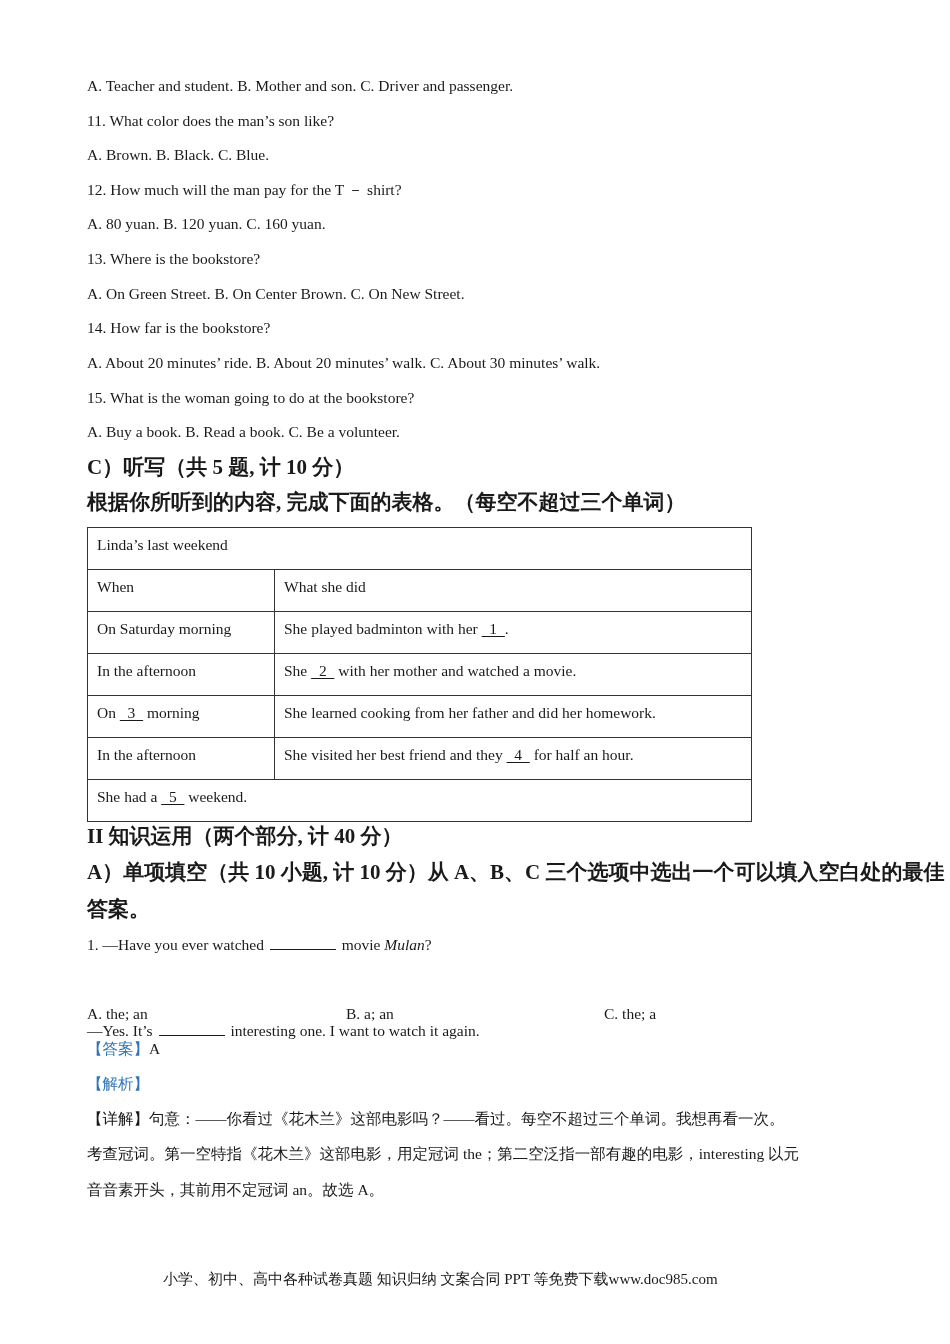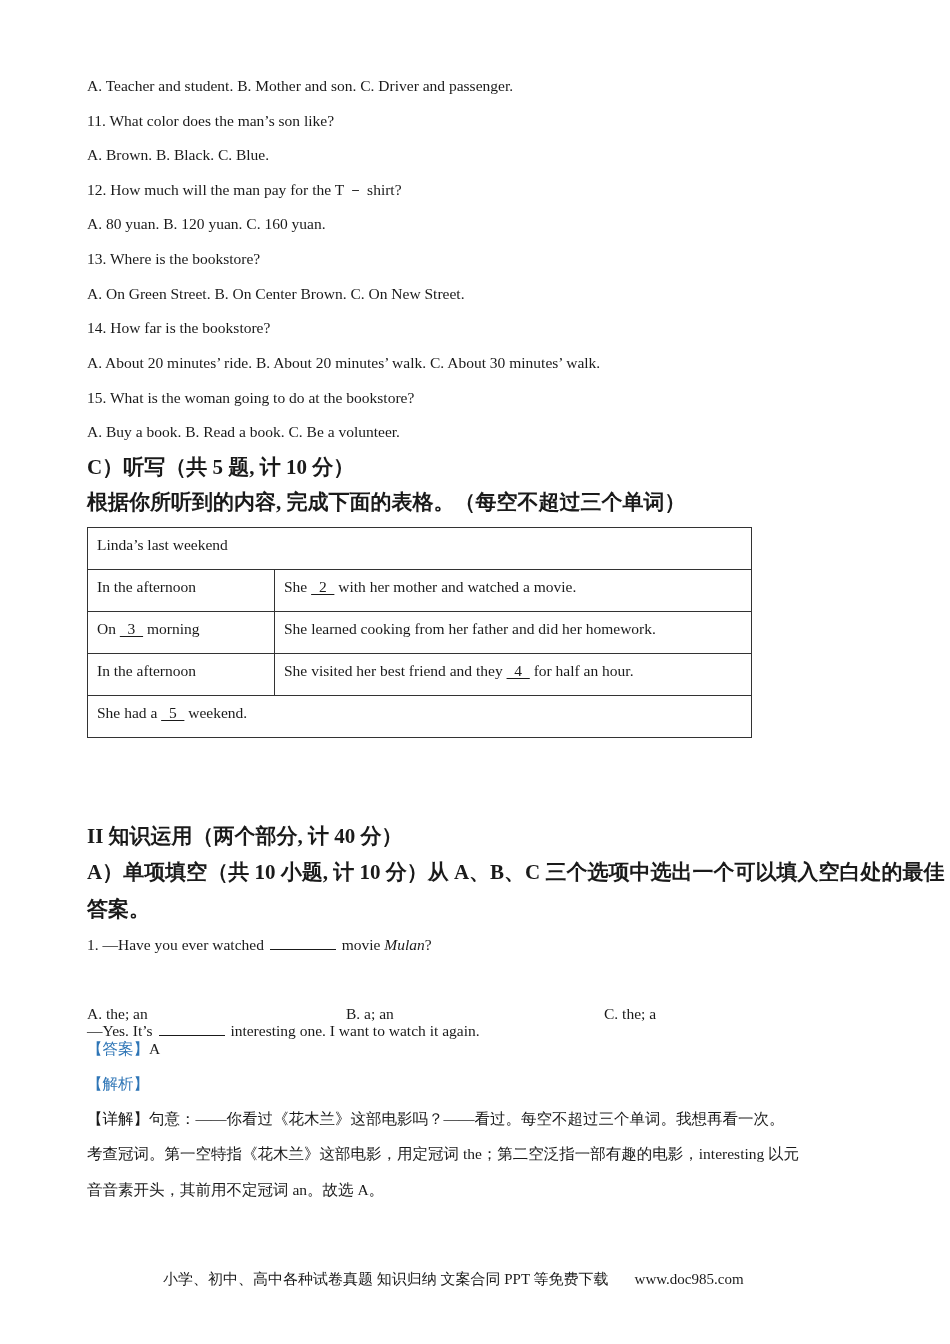--- a/index.html
+++ b/index.html
@@ -74,21 +74,21 @@
     }
     .opts span { position: absolute; white-space: nowrap; }
     .footer {
       position: absolute;
       top: 1270px;
       left: 163px;
       font-size: 15px;
       white-space: nowrap;
       color: #1a1a1a;
     }
-    .footer .url { margin-left: 26px; }
+    .footer .url { }
   </style>
 </head>
 <body>
 
 <div class="page">
 
   <div class="line" style="top:76px">A. Teacher and student. B. Mother and son. C. Driver and passenger.</div>
 
   <div class="line" style="top:111px">11. What color does the man’s son like?</div>
   <div class="line" style="top:145px">A. Brown. B. Black. C. Blue.</div>
@@ -105,20 +105,28 @@
   <div class="line" style="top:388px">15. What is the woman going to do at the bookstore?</div>
   <div class="line" style="top:422px">A. Buy a book. B. Read a book. C. Be a volunteer.</div>
 
   <div class="line bold" style="top:457px">C）听写（共 5 题, 计 10 分）</div>
   <div class="line bold" style="top:492px">根据你所听到的内容, 完成下面的表格。（每空不超过三个单词）</div>
 
   <table class="fill-table">
     <tbody>
         <tr>
       <td colspan="2" style="height:42px">Linda’s last weekend</td>
+    </tr>
+    <tr>
+      <td class="c1" style="height:42px">When</td>
+      <td style="height:42px">What she did</td>
+    </tr>
+    <tr>
+      <td class="c1" style="height:42px"><span>On Saturday morning</span></td>
+      <td style="height:42px"><span>She played badminton with her </span><span class="blank">  1  </span><span>.</span></td>
     </tr>
     <tr>
       <td class="c1" style="height:42px"><span>In the afternoon</span></td>
       <td style="height:42px"><span>She </span><span class="blank">  2  </span><span> with her mother and watched a movie.</span></td>
     </tr>
     <tr>
       <td class="c1" style="height:42px"><span>On </span><span class="blank">  3  </span><span> morning</span></td>
       <td style="height:42px"><span>She learned cooking from her father and did her homework.</span></td>
     </tr>
     <tr>

